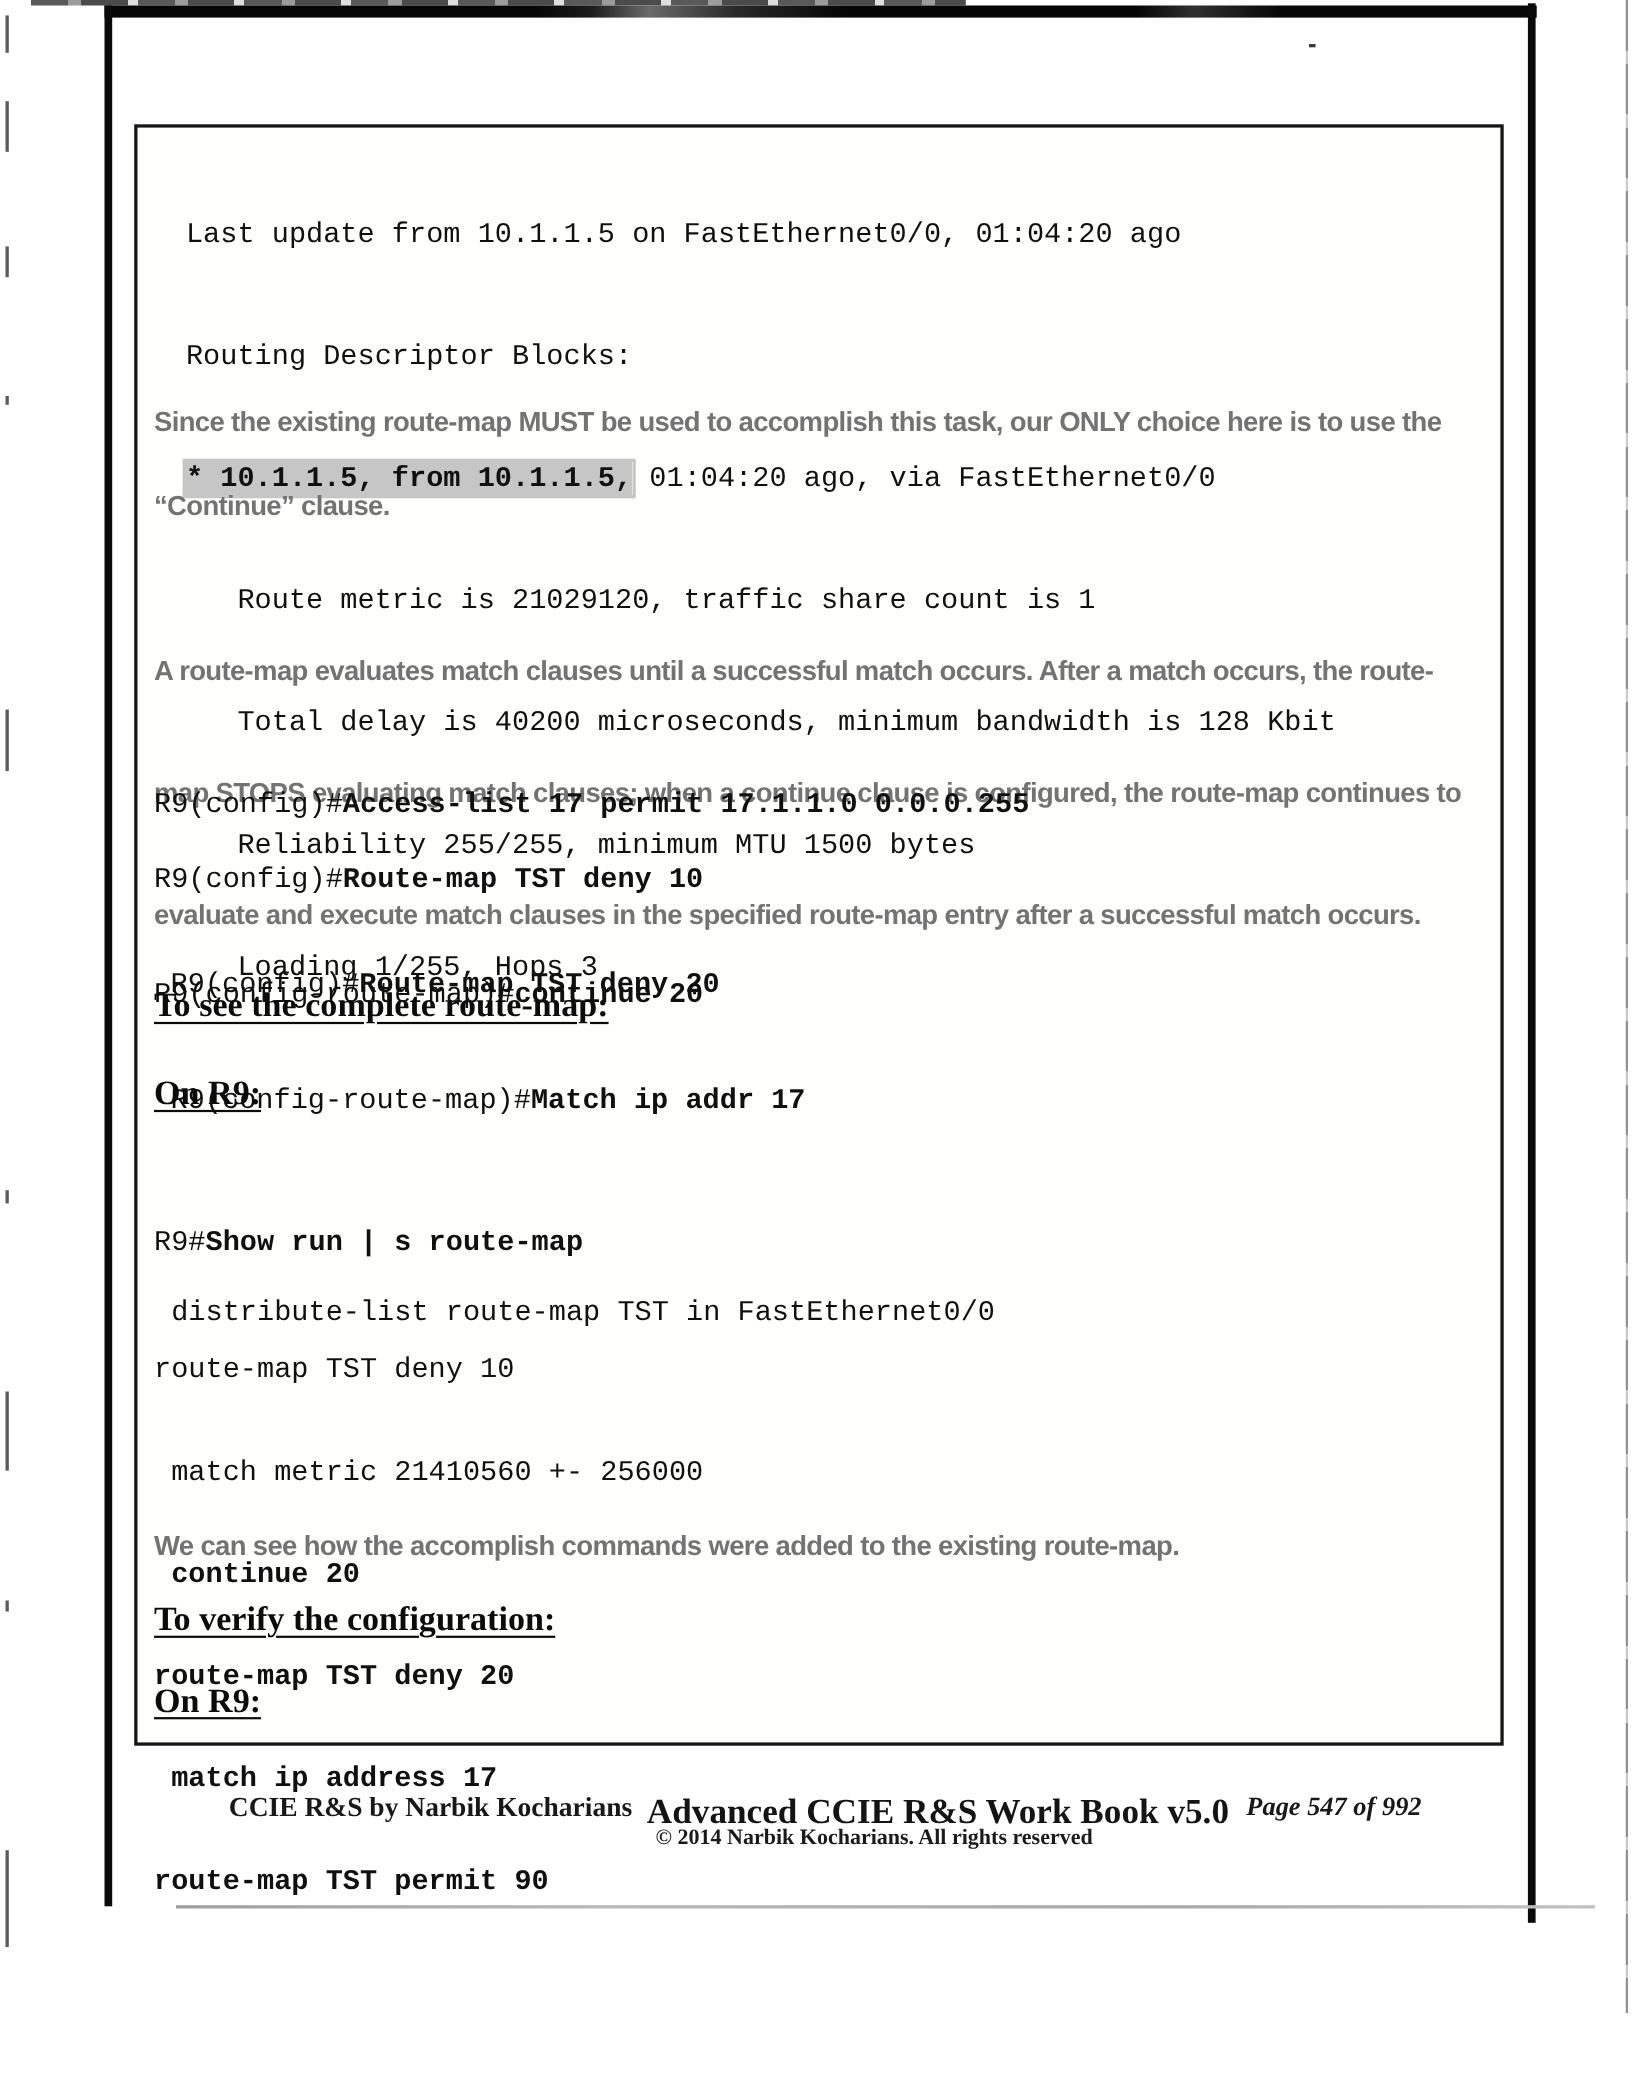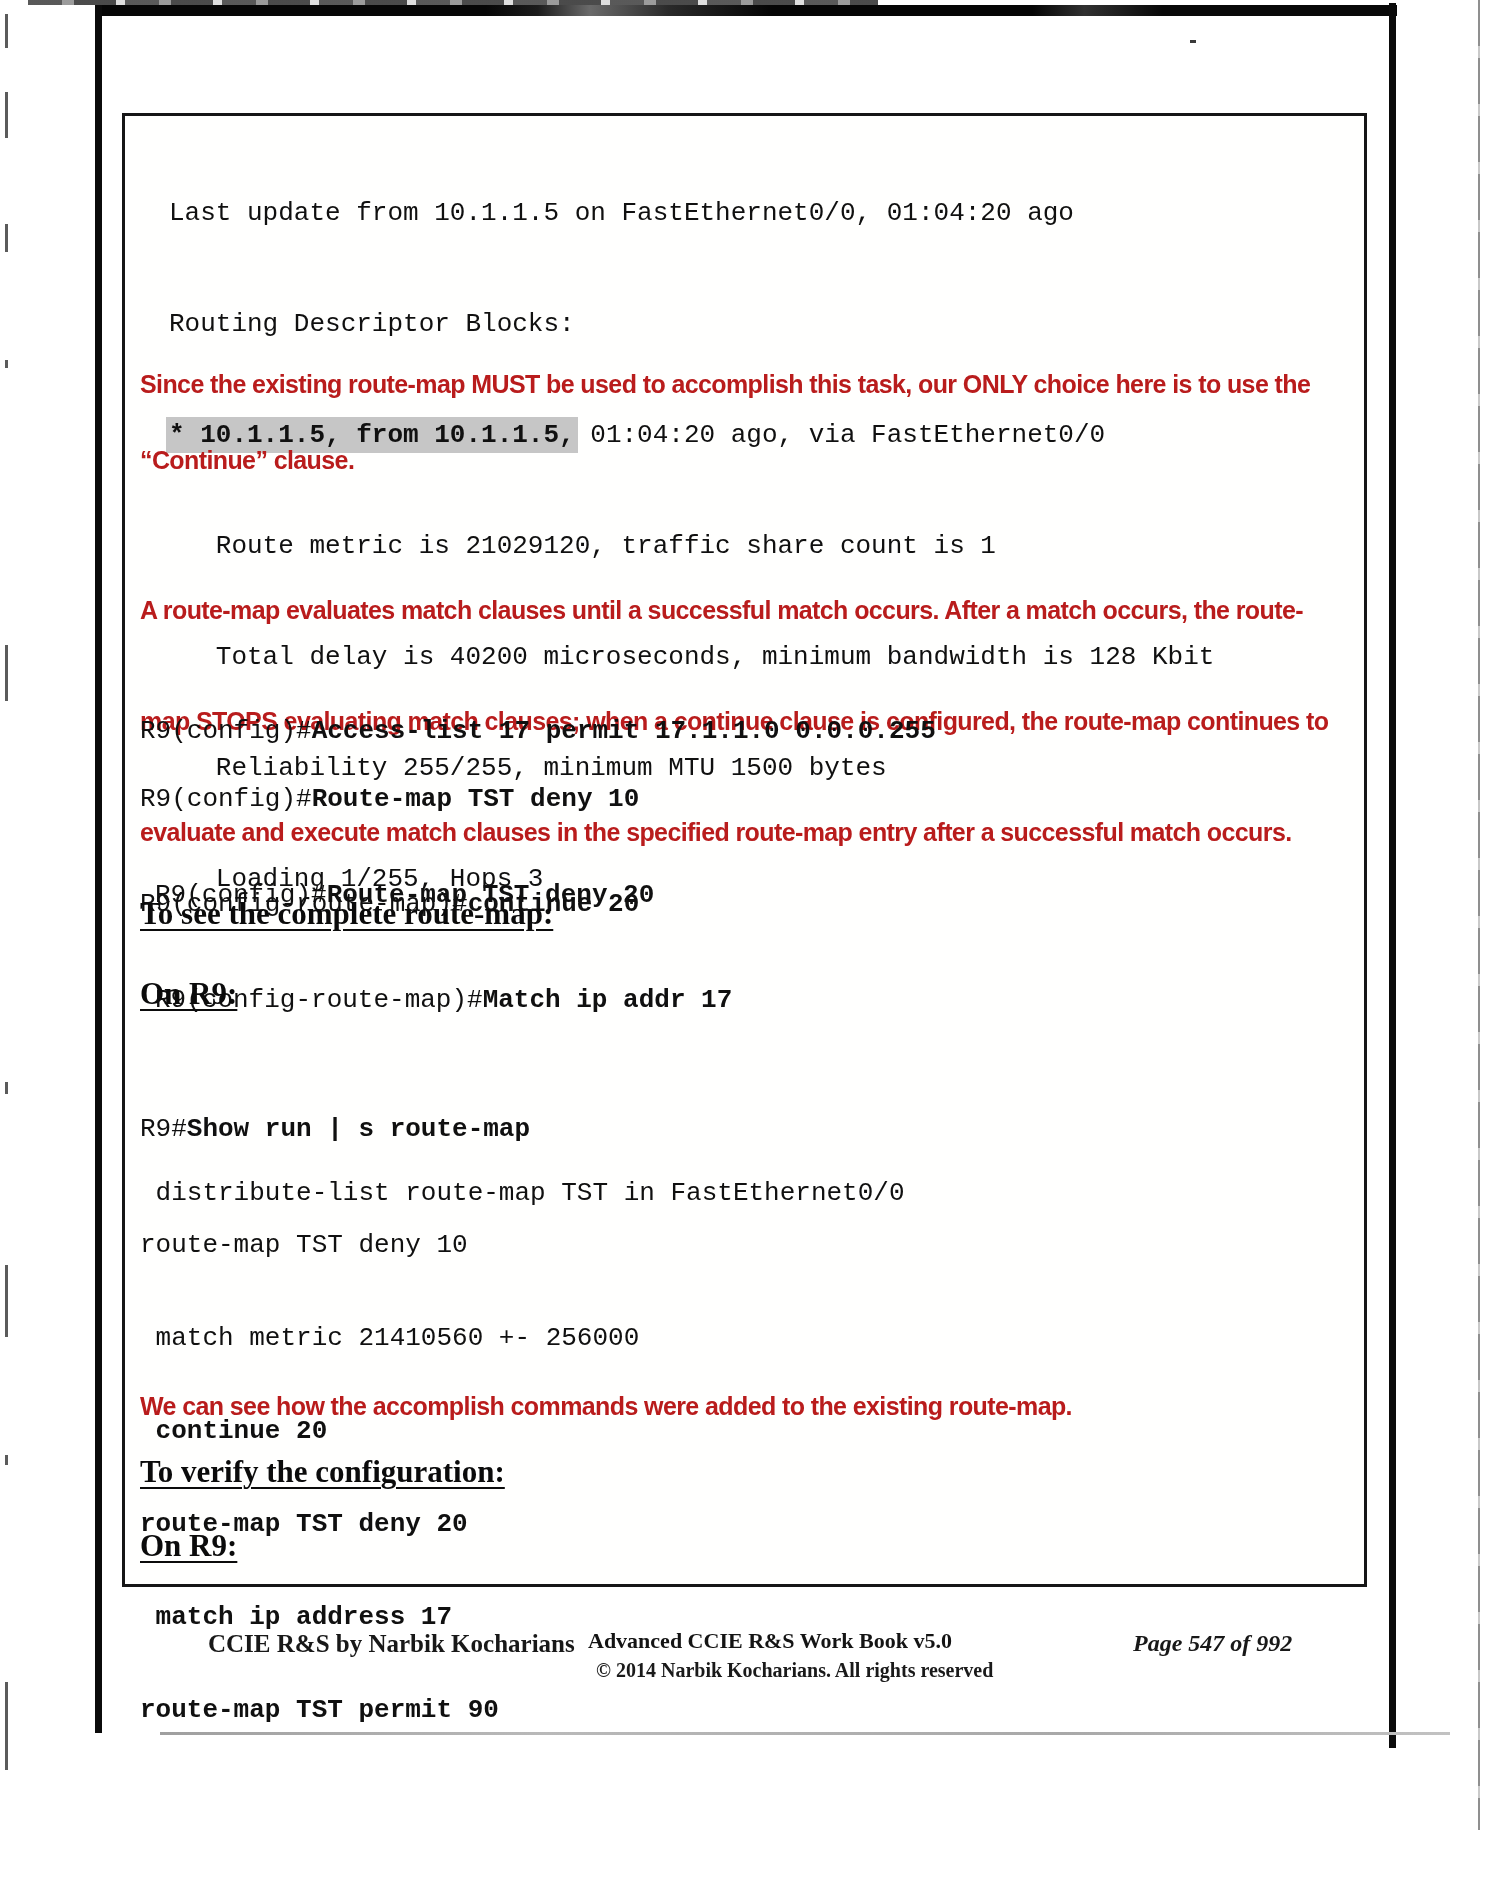--- a/index.html
+++ b/index.html
@@ -50,42 +50,42 @@
   .console-a { position:absolute; left:44px; top:5px; line-height:37px; }
   .console-a .hl {
     background:#c6c6c6;
     box-shadow:0 0 0 3px #c6c6c6;
     font-weight:700;
   }
   .para {
     position:absolute; left:15px;
     font-family:"Liberation Sans",sans-serif; font-weight:700;
     font-size:25px; line-height:37px; letter-spacing:-0.6px;
-    color:#b91c1c; white-space:pre;
+    color:#737373; white-space:pre;
   }
   .cmd { position:absolute; left:15px; line-height:35px; }
   .cmd .c { font-weight:700; }
   .heading {
     position:absolute; left:15px;
     font-family:"Liberation Serif",serif; font-weight:700;
     font-size:31px; color:#0b0b0b;
     text-decoration:underline; text-decoration-thickness:2px; text-underline-offset:5px;
     white-space:pre;
   }
   .rm-block { position:absolute; left:15px; line-height:31px; }
   .rm-block .b { font-weight:700; }
 
   
   .footer-left {
     position:absolute; left:208px; top:1630px;
     font-family:"Liberation Serif",serif; font-weight:700; font-size:25px; color:#181818; white-space:pre;
   }
   .footer-center-title {
     position:absolute; left:588px; top:1628px;
-    font-family:"Liberation Serif",serif; font-weight:700; font-size:22px; color:#141414; white-space:pre;
+    font-family:"Liberation Serif",serif; font-weight:700; font-size:32px; color:#141414; white-space:pre;
   }
   .footer-copyright {
     position:absolute; left:596px; top:1659px;
     font-family:"Liberation Serif",serif; font-weight:700; font-size:20px; color:#1a1a1a; white-space:pre;
   }
   .footer-page {
     position:absolute; left:1133px; top:1630px;
     font-family:"Liberation Serif",serif; font-weight:700; font-style:italic; font-size:24px; color:#181818; white-space:pre;
   }
 </style>

